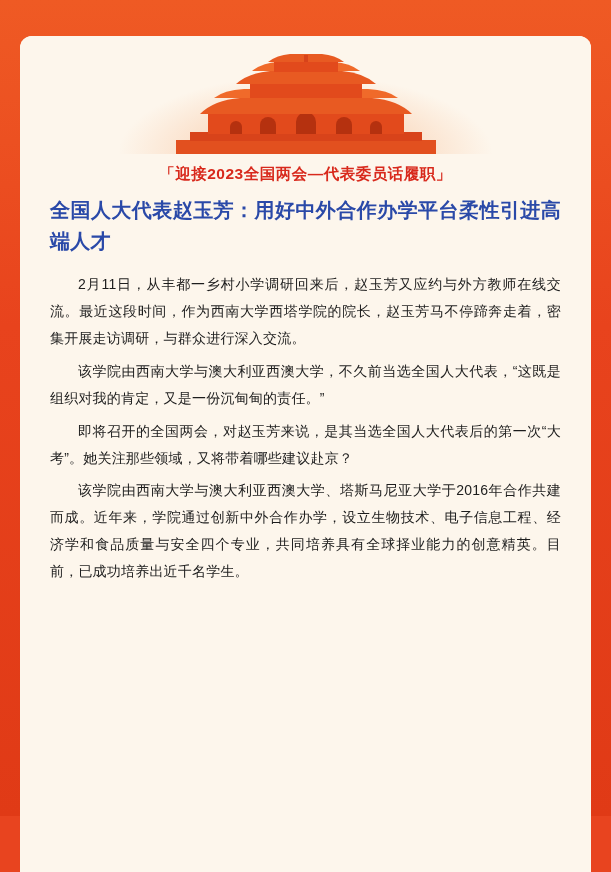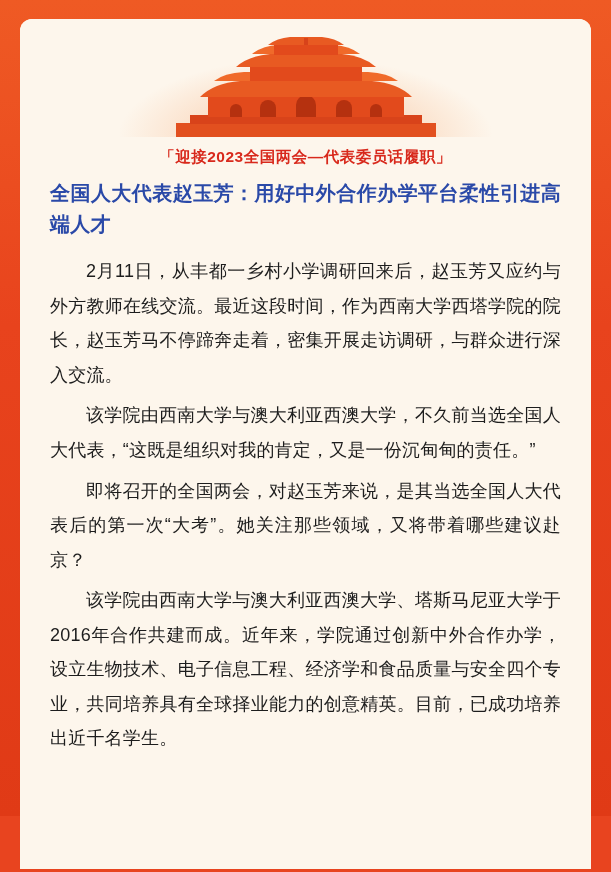--- a/index.html
+++ b/index.html
@@ -12,21 +12,21 @@
     background: #e8441f;
     font-family: "Liberation Sans", sans-serif;
     overflow: hidden;
   }
   .page {
     position: relative;
     width: 611px;
     height: 816px;
     background: linear-gradient(180deg, #ef5a24 0%, #e8431d 40%, #e03a16 100%);
     box-sizing: border-box;
-    padding: 19px 20px 0 20px;
+    padding: 36px 20px 0 20px;
   }
   .card {
     position: relative;
     width: 100%;
     height: 850px;
     background: #fdf6ec;
     border-radius: 12px 12px 0 0;
     box-sizing: border-box;
     overflow: hidden;
   }
@@ -64,21 +64,21 @@
     color: #2a49a8;
     font-size: 20px;
     font-weight: bold;
     line-height: 1.55;
     letter-spacing: 0.2px;
     margin: 0 0 14px 0;
     text-align: justify;
   }
   .para {
     color: #1d1d1d;
-    font-size: 18px;
+    font-size: 14px;
     line-height: 1.92;
     text-align: justify;
     text-indent: 2em;
     margin: 0 0 6px 0;
     letter-spacing: 0.2px;
   }
 </style>
 </head>
 <body>
 

